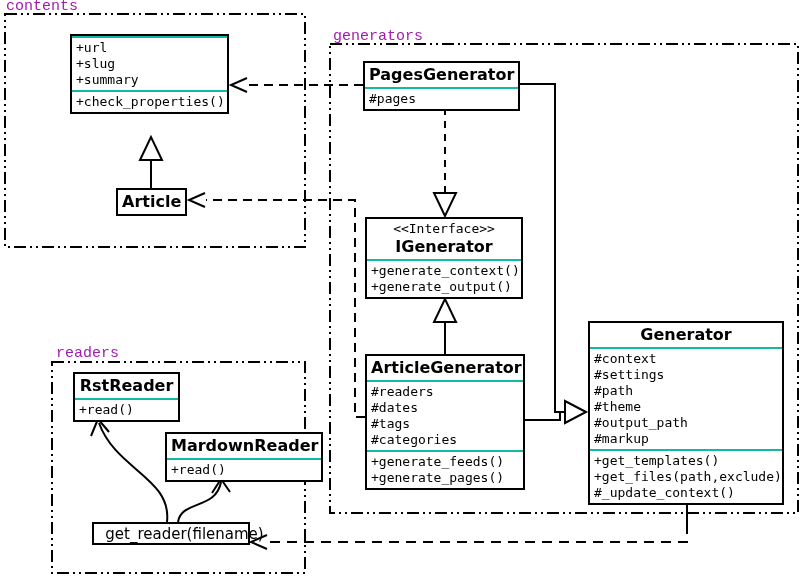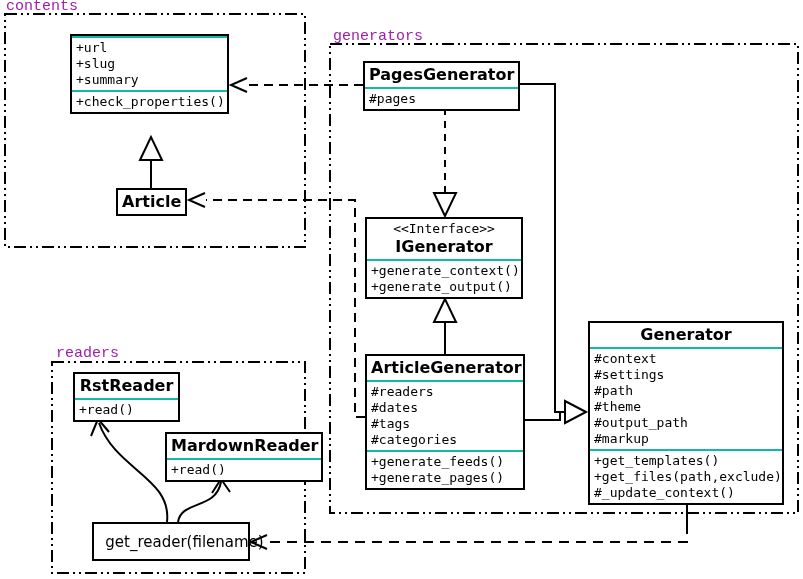--- a/index.html
+++ b/index.html
@@ -149,13 +149,13 @@
   </div>
 </div>
 
 <div class="cls" style="left:135px;top:432px;width:158px;margin-left:30px;">
   <div class="title">MardownReader</div>
   <div class="sec">
     <div class="row">+read()</div>
   </div>
 </div>
 
-<div class="plainbox" style="left:92px;top:522px;width:158px;height:39px;padding-left:27px;">get_reader(filename)</div>
+<div class="plainbox" style="left:92px;top:522px;width:158px;height:23px;padding-left:27px;">get_reader(filename)</div>
 
 </body></html>

